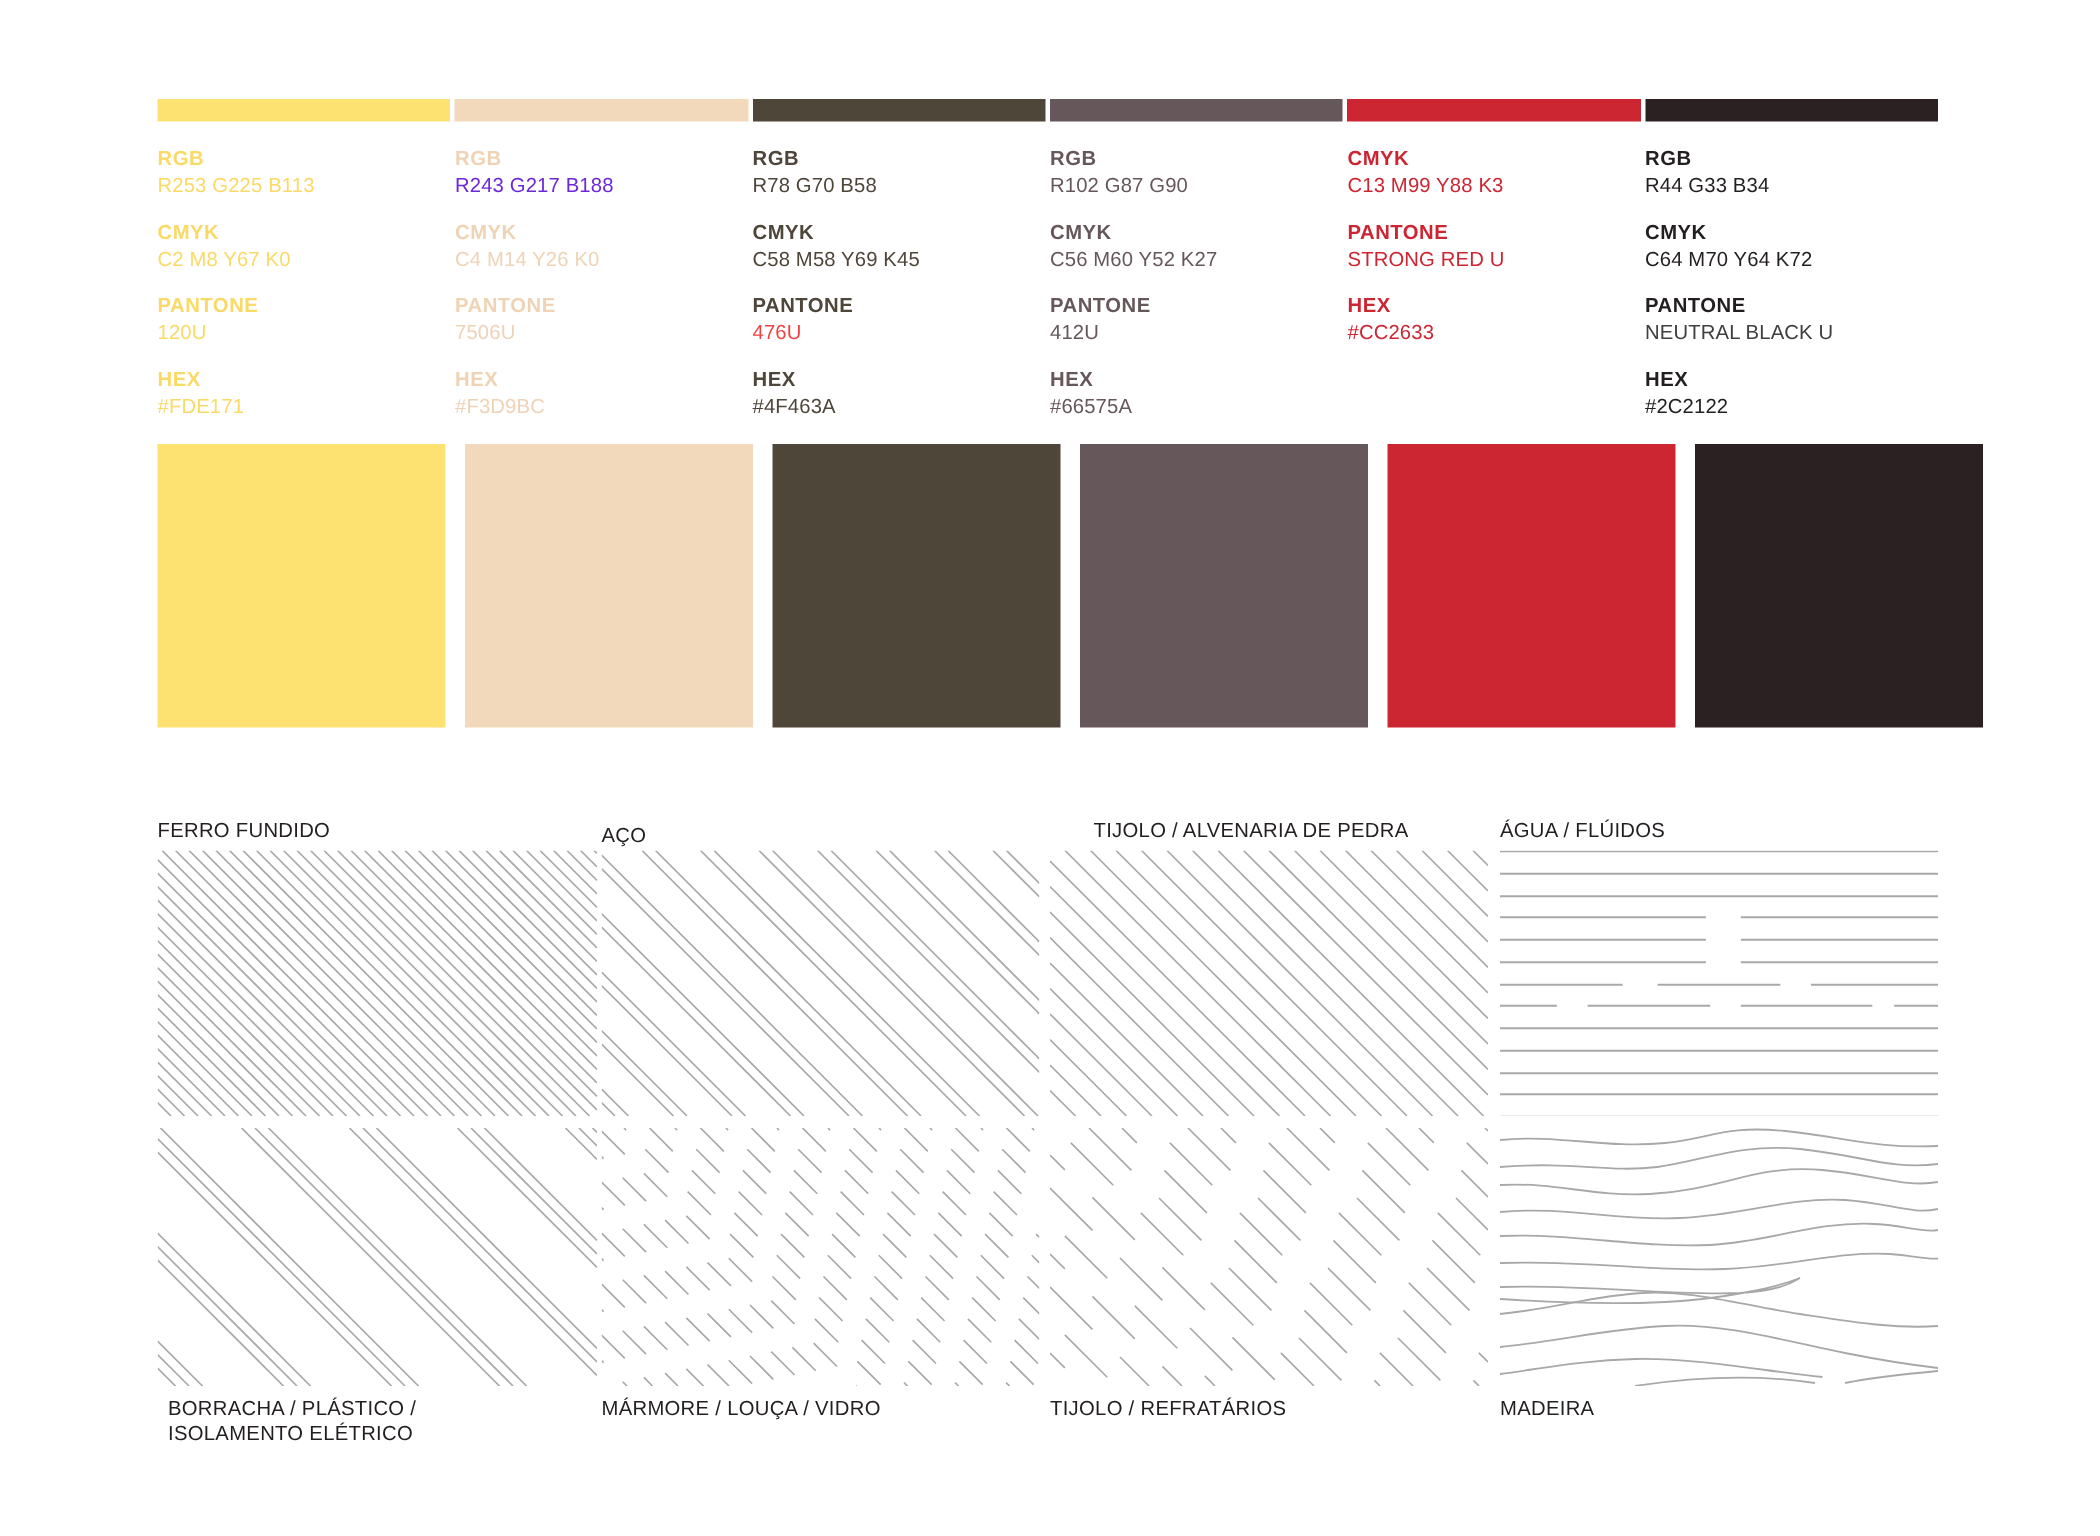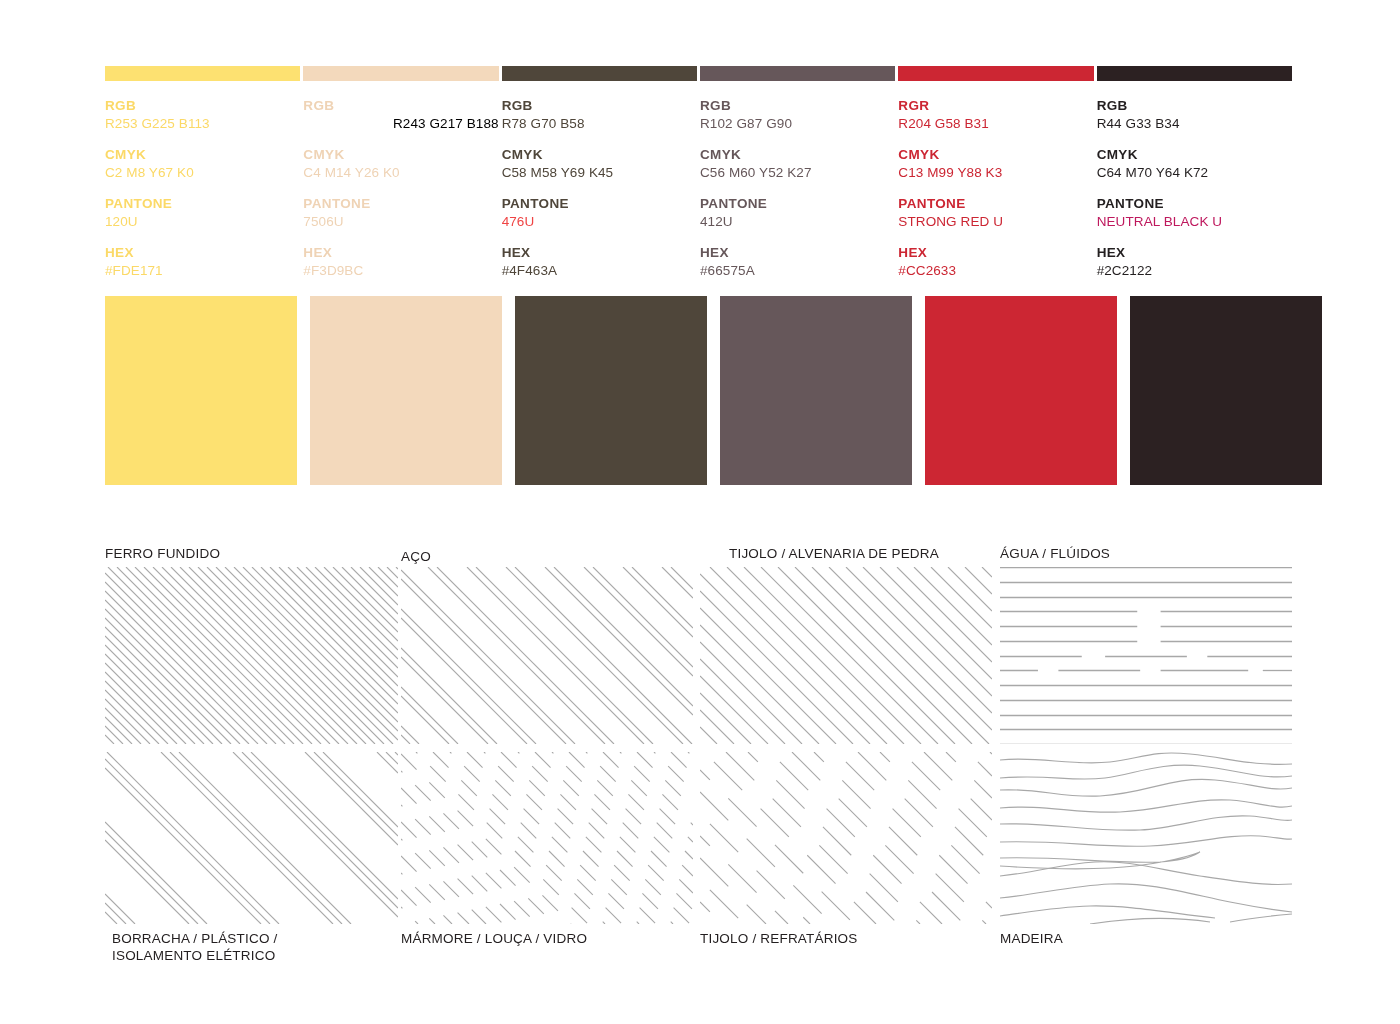--- a/index.html
+++ b/index.html
@@ -91,21 +91,21 @@
             <div class="spec-key" style="color: rgb(251, 217, 103);">HEX</div>
             <div class="spec-val" style="color: rgb(251, 217, 103);">#FDE171</div>
           </div>
         </div>
       </div>
       <div class="swatch-col">
         <div class="swatch-bar" style="background: rgb(243, 217, 188);"></div>
         <div class="spec-list">
           <div class="spec-group">
             <div class="spec-key" style="color: rgb(239, 211, 181);">RGB</div>
-            <div class="spec-val" style="color: #000000; text-align: right;">R243 G217 B188</div>
+            <div class="spec-val" style="color: #6d28d9;">R243 G217 B188</div>
           </div>
           <div class="spec-group">
             <div class="spec-key" style="color: rgb(239, 211, 181);">CMYK</div>
             <div class="spec-val" style="color: rgb(239, 211, 181);">C4 M14 Y26 K0</div>
           </div>
           <div class="spec-group">
             <div class="spec-key" style="color: rgb(239, 211, 181);">PANTONE</div>
             <div class="spec-val" style="color: rgb(239, 211, 181);">7506U</div>
           </div>
           <div class="spec-group">
@@ -153,24 +153,20 @@
           <div class="spec-group">
             <div class="spec-key" style="color: rgb(102, 87, 90);">HEX</div>
             <div class="spec-val" style="color: rgb(102, 87, 90);">#66575A</div>
           </div>
         </div>
       </div>
       <div class="swatch-col">
         <div class="swatch-bar" style="background: rgb(204, 38, 51);"></div>
         <div class="spec-list">
           <div class="spec-group">
-            <div class="spec-key" style="color: rgb(204, 38, 51);">RGR</div>
-            <div class="spec-val" style="color: rgb(204, 38, 51);">R204 G58 B31</div>
-          </div>
-          <div class="spec-group">
             <div class="spec-key" style="color: rgb(204, 38, 51);">CMYK</div>
             <div class="spec-val" style="color: rgb(204, 38, 51);">C13 M99 Y88 K3</div>
           </div>
           <div class="spec-group">
             <div class="spec-key" style="color: rgb(204, 38, 51);">PANTONE</div>
             <div class="spec-val" style="color: rgb(204, 38, 51);">STRONG RED U</div>
           </div>
           <div class="spec-group">
             <div class="spec-key" style="color: rgb(204, 38, 51);">HEX</div>
             <div class="spec-val" style="color: rgb(204, 38, 51);">#CC2633</div>
@@ -183,21 +179,21 @@
           <div class="spec-group">
             <div class="spec-key" style="color: rgb(35, 31, 32);">RGB</div>
             <div class="spec-val" style="color: rgb(35, 31, 32);">R44 G33 B34</div>
           </div>
           <div class="spec-group">
             <div class="spec-key" style="color: rgb(35, 31, 32);">CMYK</div>
             <div class="spec-val" style="color: rgb(35, 31, 32);">C64 M70 Y64 K72</div>
           </div>
           <div class="spec-group">
             <div class="spec-key" style="color: rgb(35, 31, 32);">PANTONE</div>
-            <div class="spec-val" style="color: #be185d;">NEUTRAL BLACK U</div>
+            <div class="spec-val" style="color: #404040;">NEUTRAL BLACK U</div>
           </div>
           <div class="spec-group">
             <div class="spec-key" style="color: rgb(35, 31, 32);">HEX</div>
             <div class="spec-val" style="color: rgb(35, 31, 32);">#2C2122</div>
           </div>
         </div>
       </div>
     </div>
 
   <div id="big-swatches">

